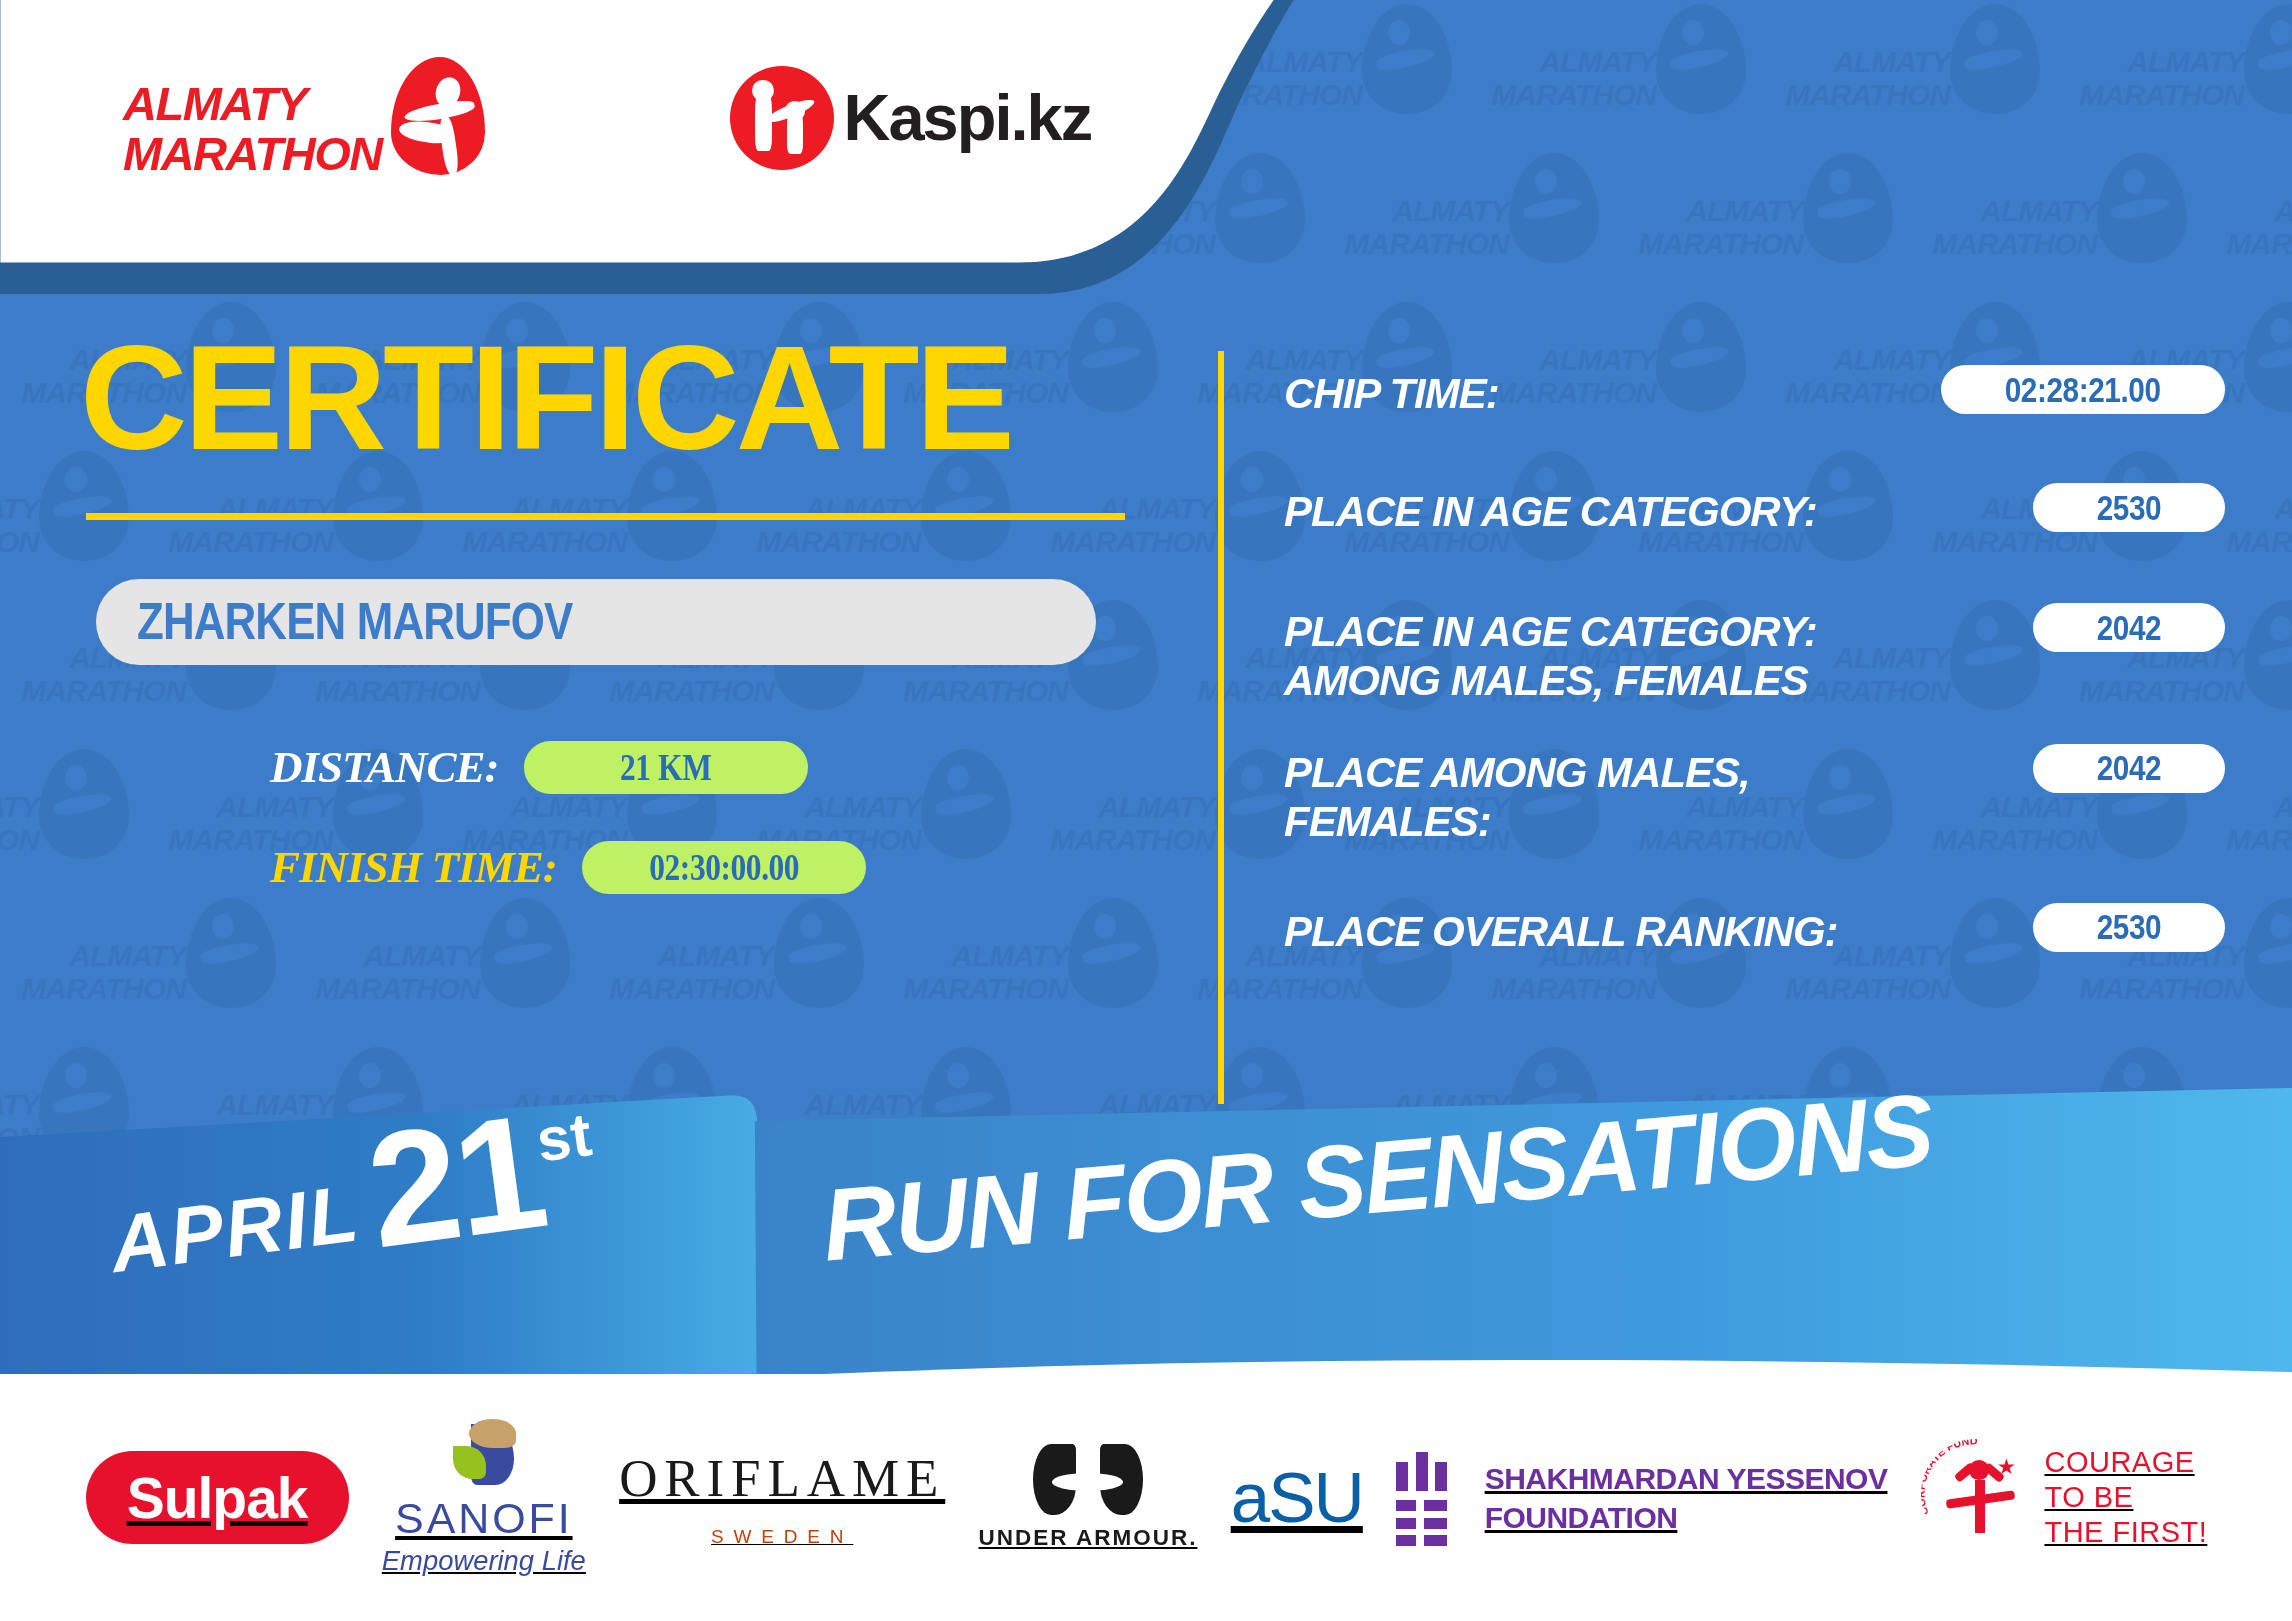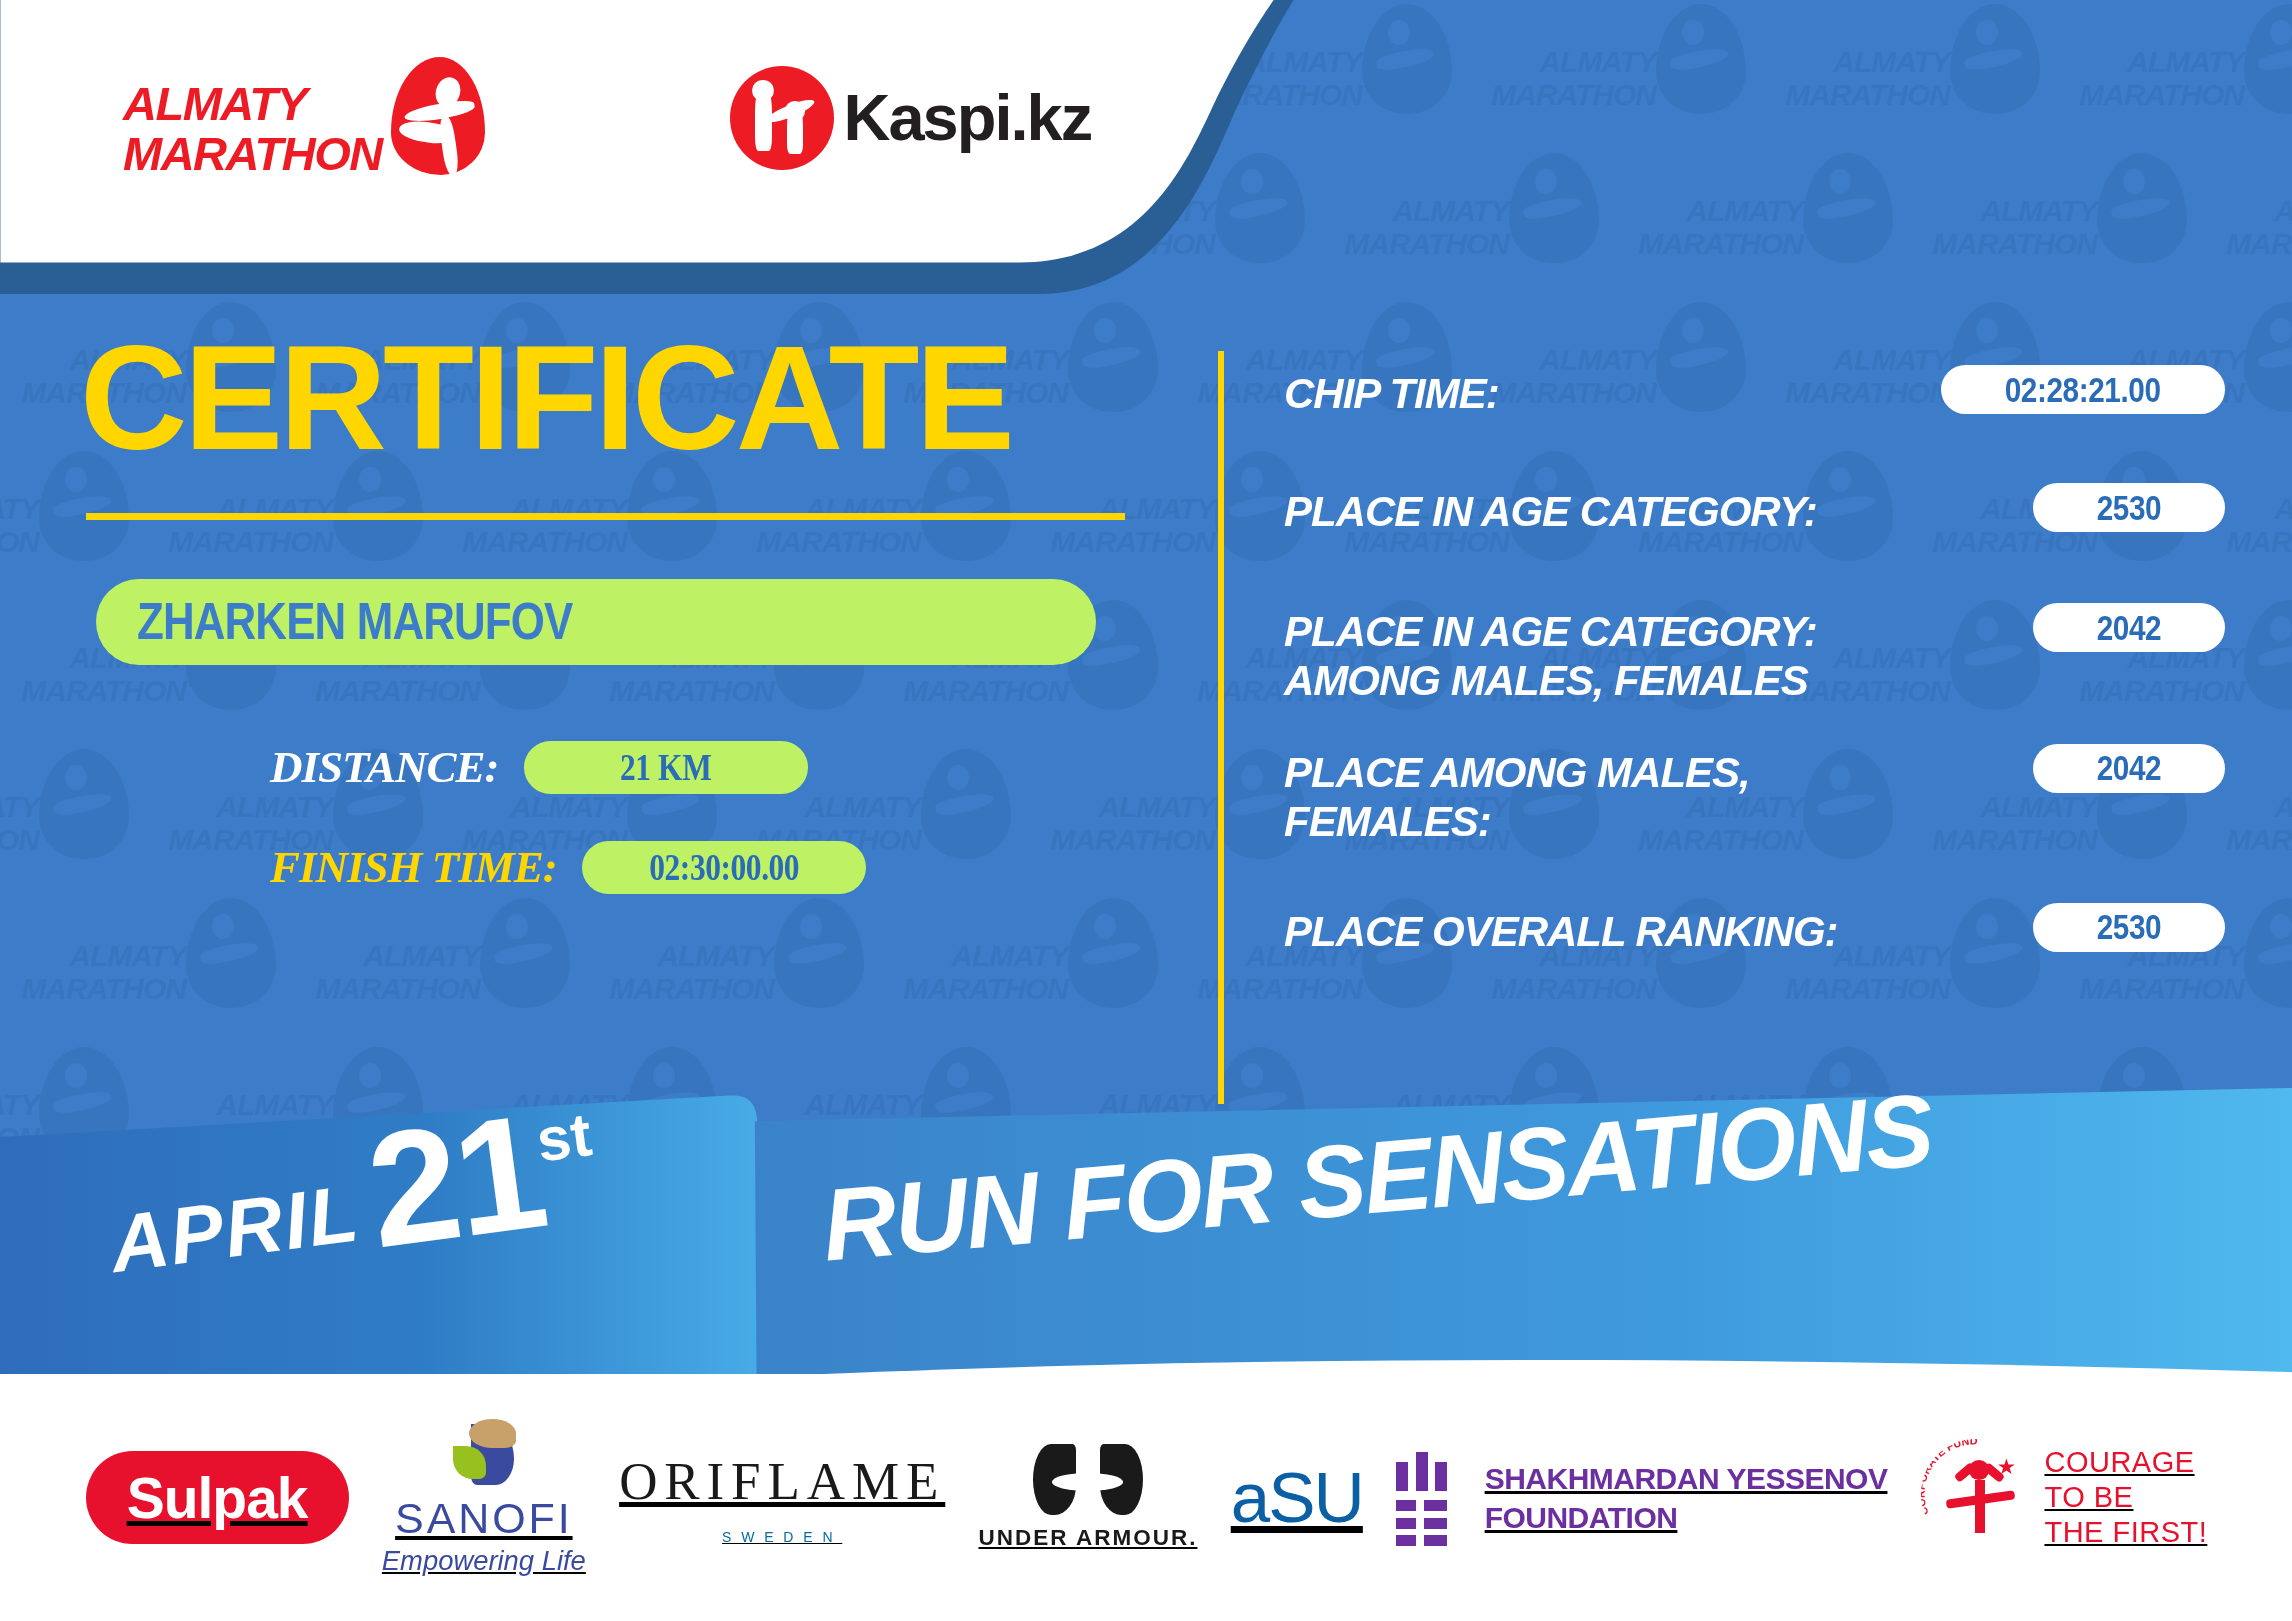--- a/index.html
+++ b/index.html
@@ -128,21 +128,21 @@
   #left-col { position: absolute; left: 0; top: 323px; z-index: 5; width: 1206px; }
   #cert-title {
     font-weight: bold; font-size: 149px; line-height: 149px;
     color: #ffd600; letter-spacing: -3.9px; padding-left: 80px;
   }
   #title-rule {
     margin: 41px 0 0 86px; width: 1039px; height: 6.9px; background: #ffd600;
   }
   #name-pill {
     margin: 59px 0 0 96px; width: 1000px; height: 86px;
-    background: #bef264; border-radius: 43px;
+    background: #e5e5e5; border-radius: 43px;
     display: flex; align-items: center; padding-left: 41px;
   }
   #name-pill span {
     font-weight: bold; font-size: 51px; color: #3d7cc9;
     letter-spacing: -1px; transform: scaleX(.86); transform-origin: left center;
   }
 
   .lrow {
     display: flex; align-items: center; margin-left: 270px; gap: 25.5px; font-family: Liberation Serif, serif;
   }
@@ -259,21 +259,21 @@
   }
   .sanofi-mark .green {
     position: absolute; left: 5.9px; top: 27.4px; width: 33px; height: 33px;
     background: #96c11f; border-radius: 0 60% 20% 60%;
   }
   .sanofi-name { font-size: 43px; color: #3a4a9f; letter-spacing: 2.9px; }
   .sanofi-tag { font-style: italic; font-size: 27.4px; color: #3a4a9f; }
   
   .oriflame { flex-direction: column; align-items: center; }
   .oriflame-name { font-size: 53px; color: #1a1a1a; letter-spacing: 6.9px; font-family: "Liberation Serif", serif; }
-  .oriflame-sub { font-size: 14px; color: #0369a1; letter-spacing: 9.8px; margin-top: 18px; }
+  .oriflame-sub { font-size: 19px; color: #c2410c; letter-spacing: 9.8px; margin-top: 18px; }
   
   .ua { flex-direction: column; align-items: center; gap: 10px; }
   .ua-mark { position: relative; width: 118px; height: 71px; }
   .ua-mark .l, .ua-mark .r {
     position: absolute; top: 0; width: 43px; height: 71px;
     background: #1a1a1a;
   }
   .ua-mark .l { left: 3.9px; border-radius: 50% 10% 60% 50% / 60% 10% 50% 60%; }
   .ua-mark .r { right: 3.9px; border-radius: 10% 50% 50% 60% / 10% 60% 60% 50%; }
   .ua-mark .bar {

